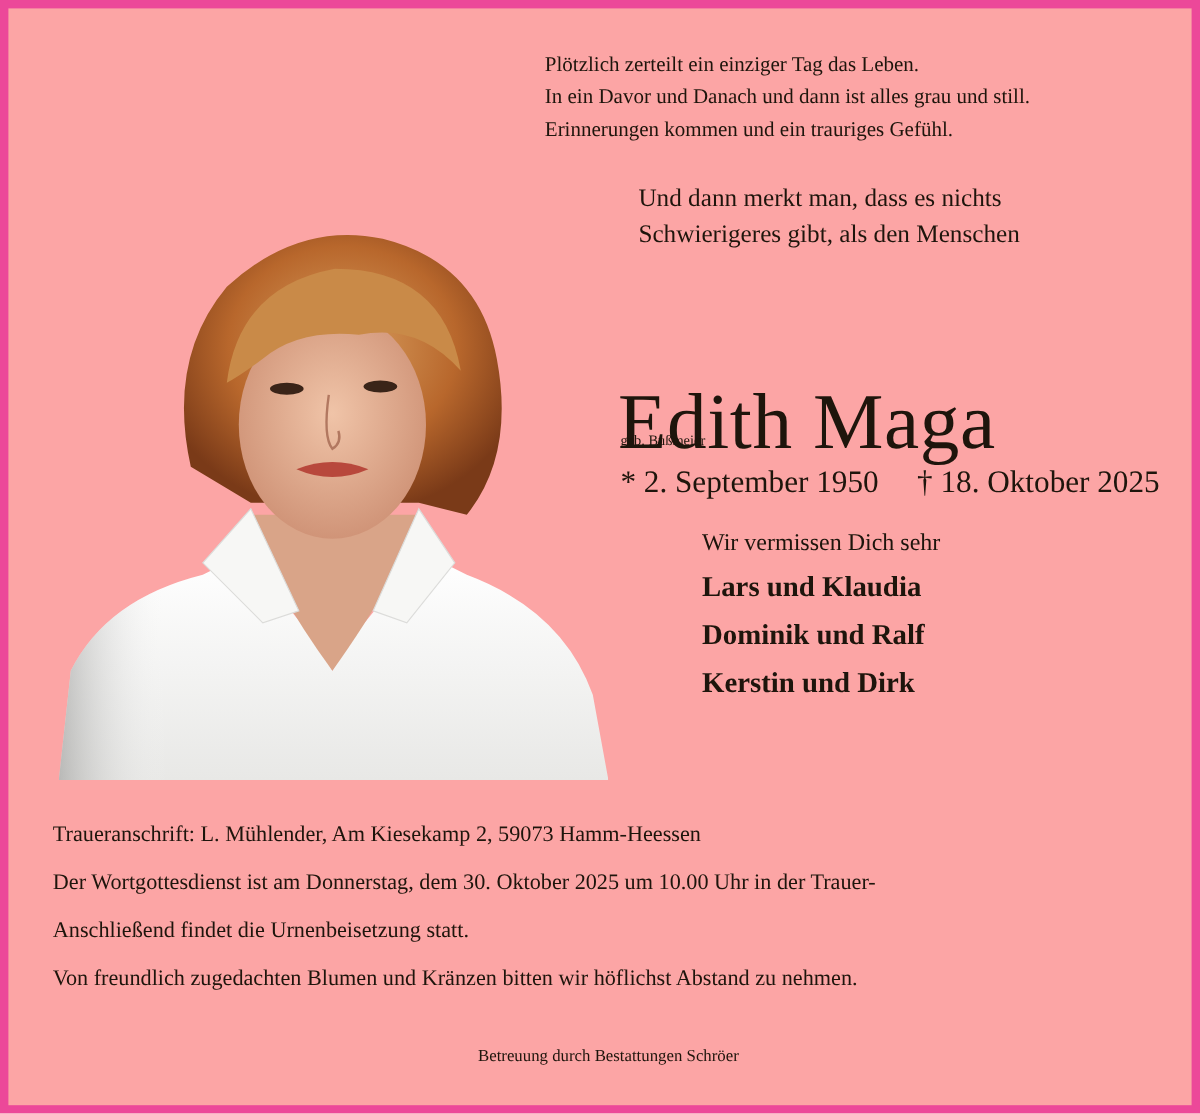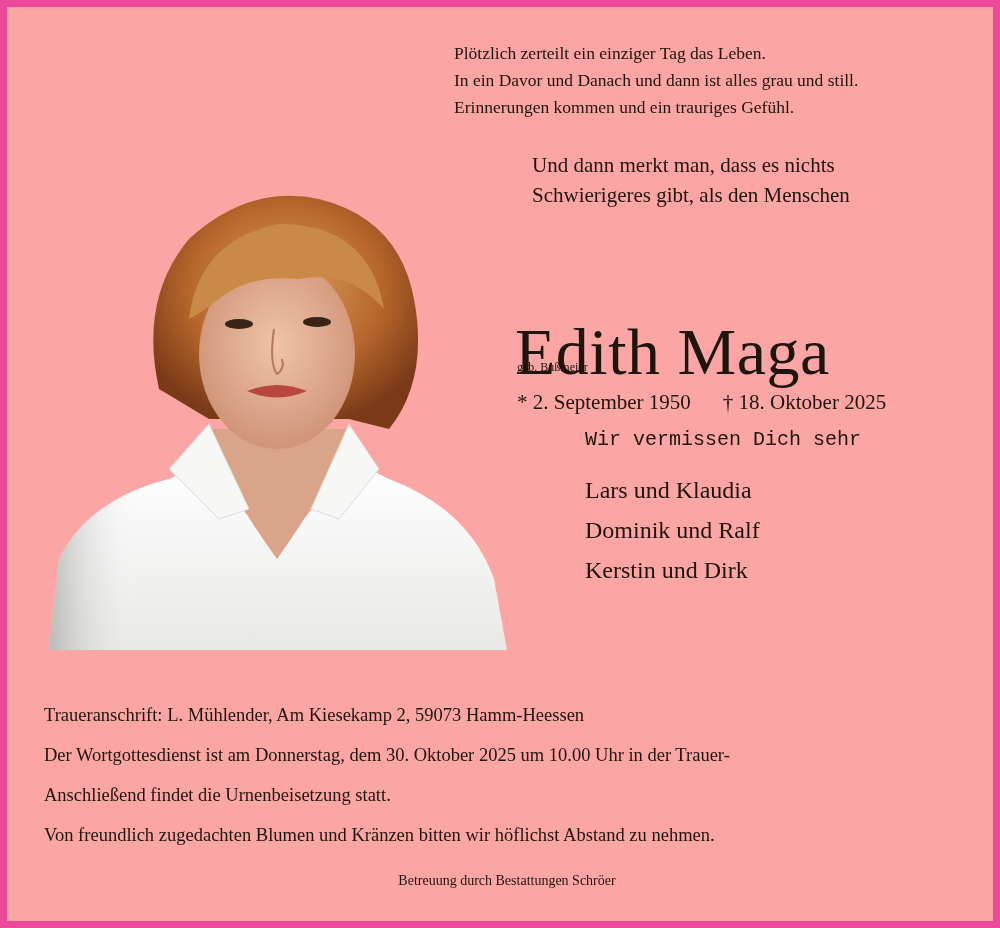--- a/index.html
+++ b/index.html
@@ -5,28 +5,28 @@
   html, body { margin:0; padding:0; background:#fff; }
   body { width:1000px; height:928px; position:relative; overflow:hidden;
          font-family:"DejaVu Serif", "Liberation Serif", serif; color:#1e150c; }
   .frame { position:absolute; left:0; top:0; width:1000px; height:928px; box-sizing:border-box;
            border:7px solid #ec4899; background:#fca5a5; }
   .abs { position:absolute; white-space:nowrap; }
   .poem1 { left:447px; top:33px; font-size:17.5px; line-height:27px; font-family:"Liberation Serif", serif; }
   .poem2 { left:510px; top:143px; font-size:21px; line-height:30px; font-family:"Liberation Serif", serif;margin-left:15px; }
   .name { left:508px; top:262px; font-size:66px; line-height:76px; font-family:"Liberation Serif", serif; letter-spacing:0.5px;margin-top:45px; }
   .maiden { left:510px; top:347px; font-size:12px; line-height:26px; font-family:"Liberation Serif", serif; }
-  .dates { left:510px; top:381px; font-size:21px; line-height:28px; font-family:"Liberation Serif", serif; }
+  .dates { left:510px; top:381px; font-size:26px; line-height:28px; font-family:"Liberation Serif", serif; }
   .dates .gap { display:inline-block; width:32px; }
-  .miss { left:578px; top:420px; font-size:20px; line-height:26px; font-family:Liberation Mono, monospace; }
-  .family { left:578px; top:466px; font-size:24px; font-weight:normal; font-family:"Liberation Serif", serif; }
+  .miss { left:578px; top:432px; font-size:20px; line-height:26px; font-family:Liberation Serif, serif; }
+  .family { left:578px; top:466px; font-size:24px; font-weight:bold; font-family:"Liberation Serif", serif; }
   .family div { height:40px; line-height:34px; }
   .family div.tight { height:34px; }
   .photo { position:absolute; left:42px; top:172px; width:458px; height:471px; overflow:hidden; }
-  .details { left:37px; top:674px; font-size:18.5px; font-family:"Liberation Serif", serif; width:930px; white-space:normal;margin-top:19px; }
+  .details { left:37px; top:674px; font-size:18.5px; font-family:"Liberation Serif", serif; width:930px; white-space:normal; }
   .details p { margin:0 0 10px 0; line-height:30px; }
   .footer { left:0; width:1000px; top:866px; text-align:center; font-size:14px; font-family:"Liberation Serif", serif; }
 </style>
 </head>
 <body>
 
 <div class="frame">
 
   <div class="abs poem1">
     <div>Plötzlich zerteilt ein einziger Tag das Leben.</div>

